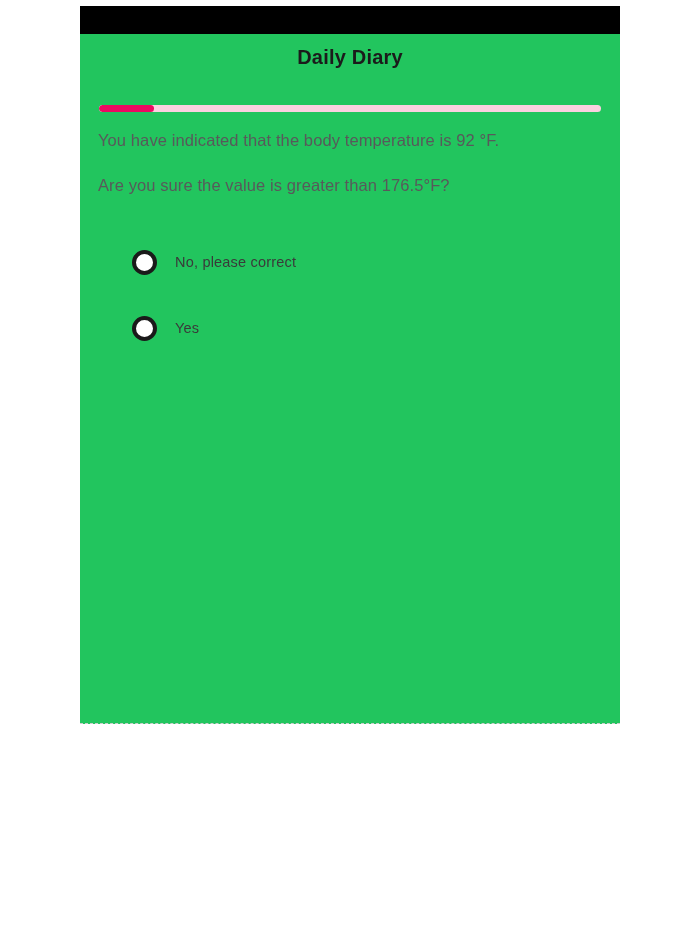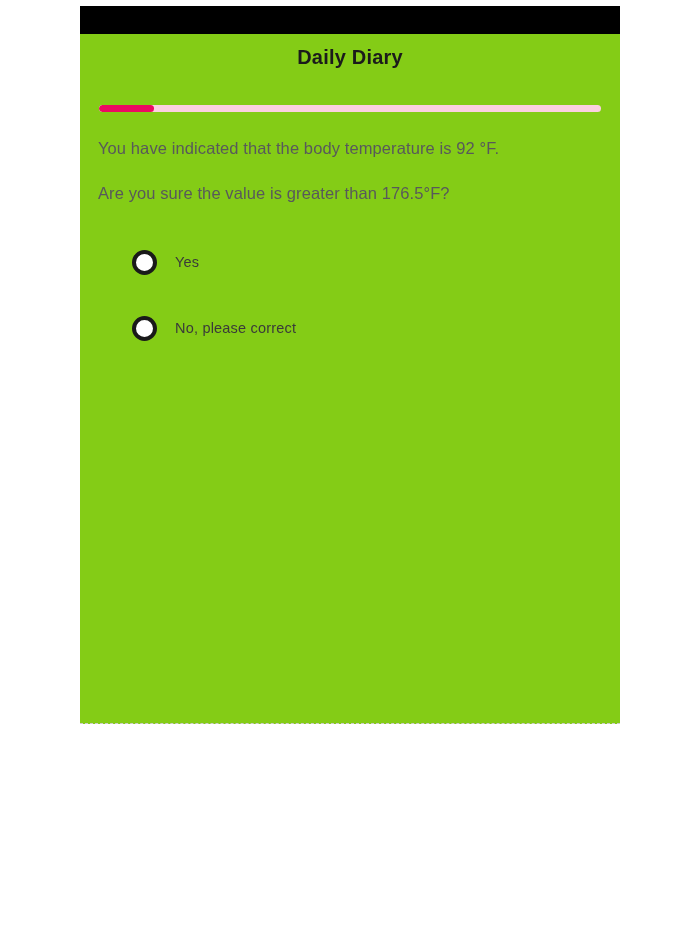--- a/index.html
+++ b/index.html
@@ -13,21 +13,21 @@
     font-family: "Liberation Sans", sans-serif;
     overflow: hidden;
   }
 
   .screen {
     position: absolute;
     left: 80px;
     top: 6px;
     width: 540px;
     height: 718px;
-    background: #84cc16;
+    background: #22c55e;
     border-bottom: 1px dashed #cfcfcf;
     box-sizing: border-box;
   }
 
   .status-bar {
     position: absolute;
     left: 0;
     top: 0;
     width: 540px;
     height: 28px;
@@ -67,21 +67,21 @@
     position: absolute;
     left: 18px;
     top: 124px;
     width: 508px;
   }
 
   .q-line {
     font-size: 16.5px;
     color: #58595b;
     line-height: 1.25;
-    margin: 8px 0 24px 0;
+    margin: 0 0 24px 0;
     letter-spacing: 0.1px;
     white-space: nowrap;
   }
 
   .options {
     position: absolute;
     left: 52px;
     top: 230px;
     width: 460px;
   }
@@ -126,23 +126,23 @@
 
   <div class="question-block">
     <p class="q-line">You have indicated that the body temperature is 92 °F.</p>
     <p class="q-line">Are you sure the value is greater than 176.5°F?</p>
   </div>
 
   <div class="options">
 
     <div class="option-row">
       <span class="radio"></span>
-      <span class="option-label">Yes</span>
+      <span class="option-label">No, please correct</span>
     </div>
 
     <div class="option-row">
       <span class="radio"></span>
-      <span class="option-label">No, please correct</span>
+      <span class="option-label">Yes</span>
     </div>
 
   </div>
 
 </div>
 
 </body></html>

